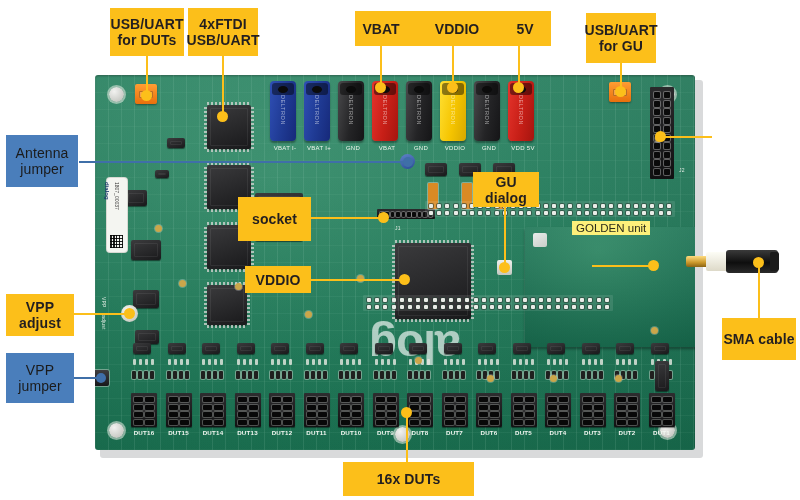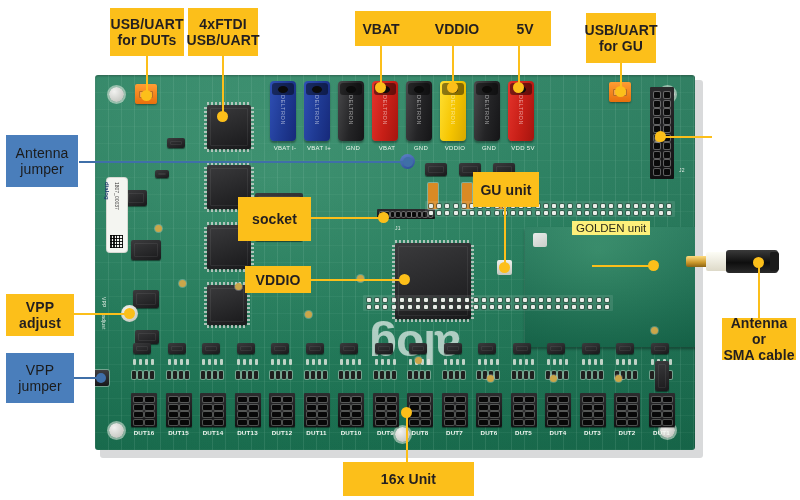--- a/index.html
+++ b/index.html
@@ -809,39 +809,38 @@
   </div>
 
   <div class="cal" style="left:238px;top:197px;width:73px;height:44px;">
     <div>
       <div>socket</div>
     </div>
   </div>
 
   <div class="cal" style="left:245px;top:266px;width:66px;height:27px;">VDDIO</div>
 
-  <div class="cal" style="left:473px;top:172px;width:66px;height:35px;">GU unit</div>
+  <div class="cal" style="left:473px;top:172px;width:66px;height:35px;">GU dialog</div>
 
 
   <div class="cal" style="left:6px;top:294px;width:68px;height:42px;">
     <div>
       <div>VPP</div>
       <div>adjust</div>
     </div>
   </div>
 
   <div class="cal blue" style="left:6px;top:353px;width:68px;height:50px;">
     <div>
       <div>VPP</div>
       <div>jumper</div>
     </div>
   </div>
 
   <div class="cal" style="left:722px;top:318px;width:74px;height:42px;">
     <div>
-      <div>Antenna or</div>
       <div>SMA cable</div>
     </div>
   </div>
 
-  <div class="cal" style="left:343px;top:462px;width:131px;height:34px;">16x Unit</div>
+  <div class="cal" style="left:343px;top:462px;width:131px;height:34px;">16x DUTs</div>
 
 </div>
 
 </body></html>

